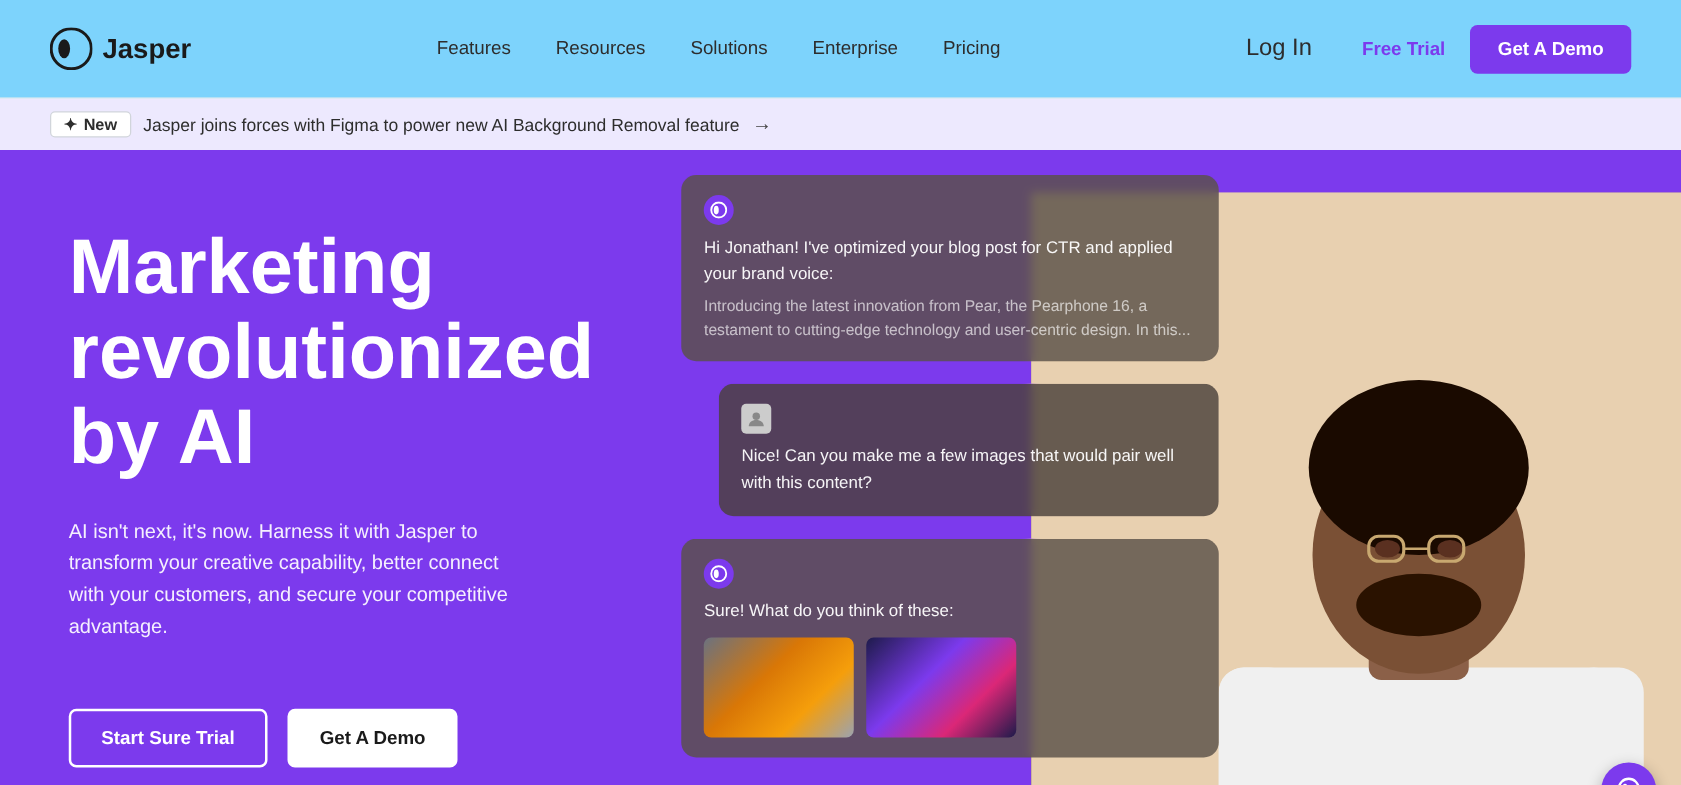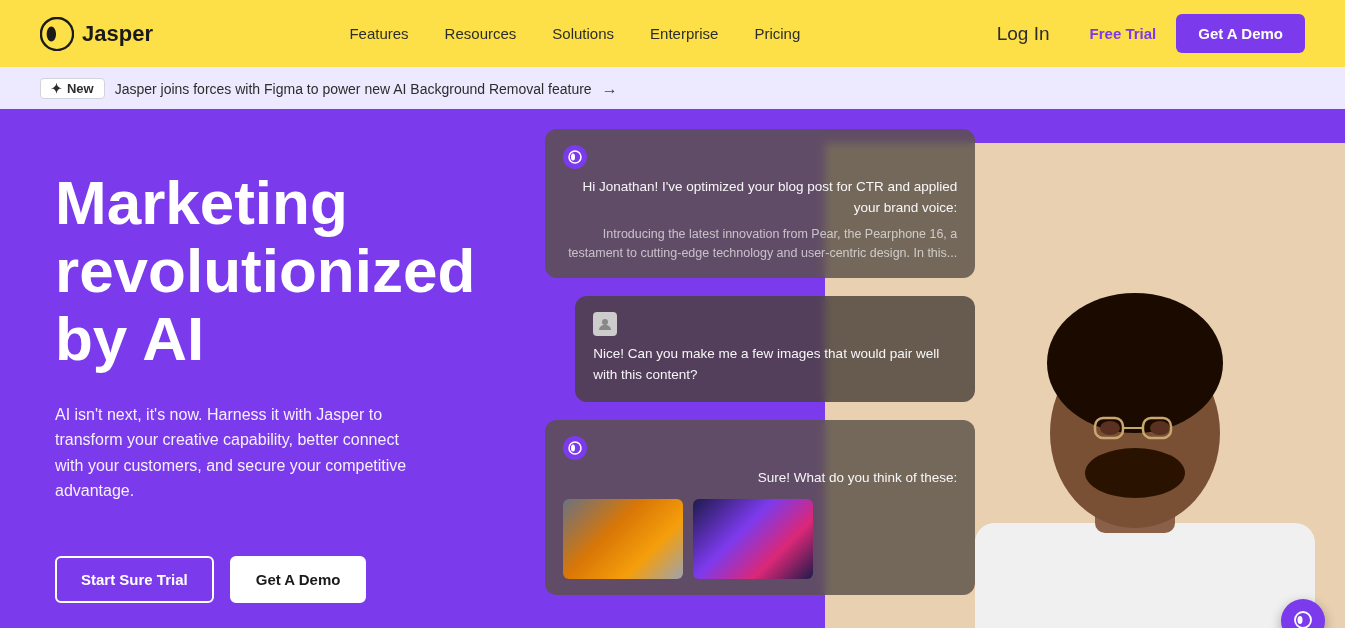--- a/index.html
+++ b/index.html
@@ -4,22 +4,22 @@
   <style>
     * { margin: 0; padding: 0; box-sizing: border-box; }
     body { font-family: -apple-system, BlinkMacSystemFont, 'Segoe UI', sans-serif; width: 1345px; overflow-x: hidden; }
 
     
     .navbar {
       display: flex;
       align-items: center;
       justify-content: space-between;
       padding: 0 40px;
-      height: 68px;
-      background: #fde047;
+      height: 79px;
+      background: #7dd3fc;
       border-bottom: 1px solid #eee;
     }
     .navbar-logo {
       display: flex;
       align-items: center;
       gap: 8px;
       font-size: 22px;
       font-weight: 700;
       color: #1a1a1a;
     }
@@ -193,21 +193,20 @@
       background: rgba(90, 80, 72, 0.88);
       border-radius: 12px;
       padding: 16px 18px;
       color: #fff;
       font-size: 14px;
       line-height: 1.5;
       backdrop-filter: blur(4px);
     }
     .chat-bubble.jasper-bubble {
       background: rgba(90, 80, 72, 0.82);
-      text-align: right;
     }
     .chat-bubble-header {
       display: flex;
       align-items: center;
       gap: 8px;
       margin-bottom: 8px;
     }
     .jasper-avatar {
       width: 24px;
       height: 24px;

